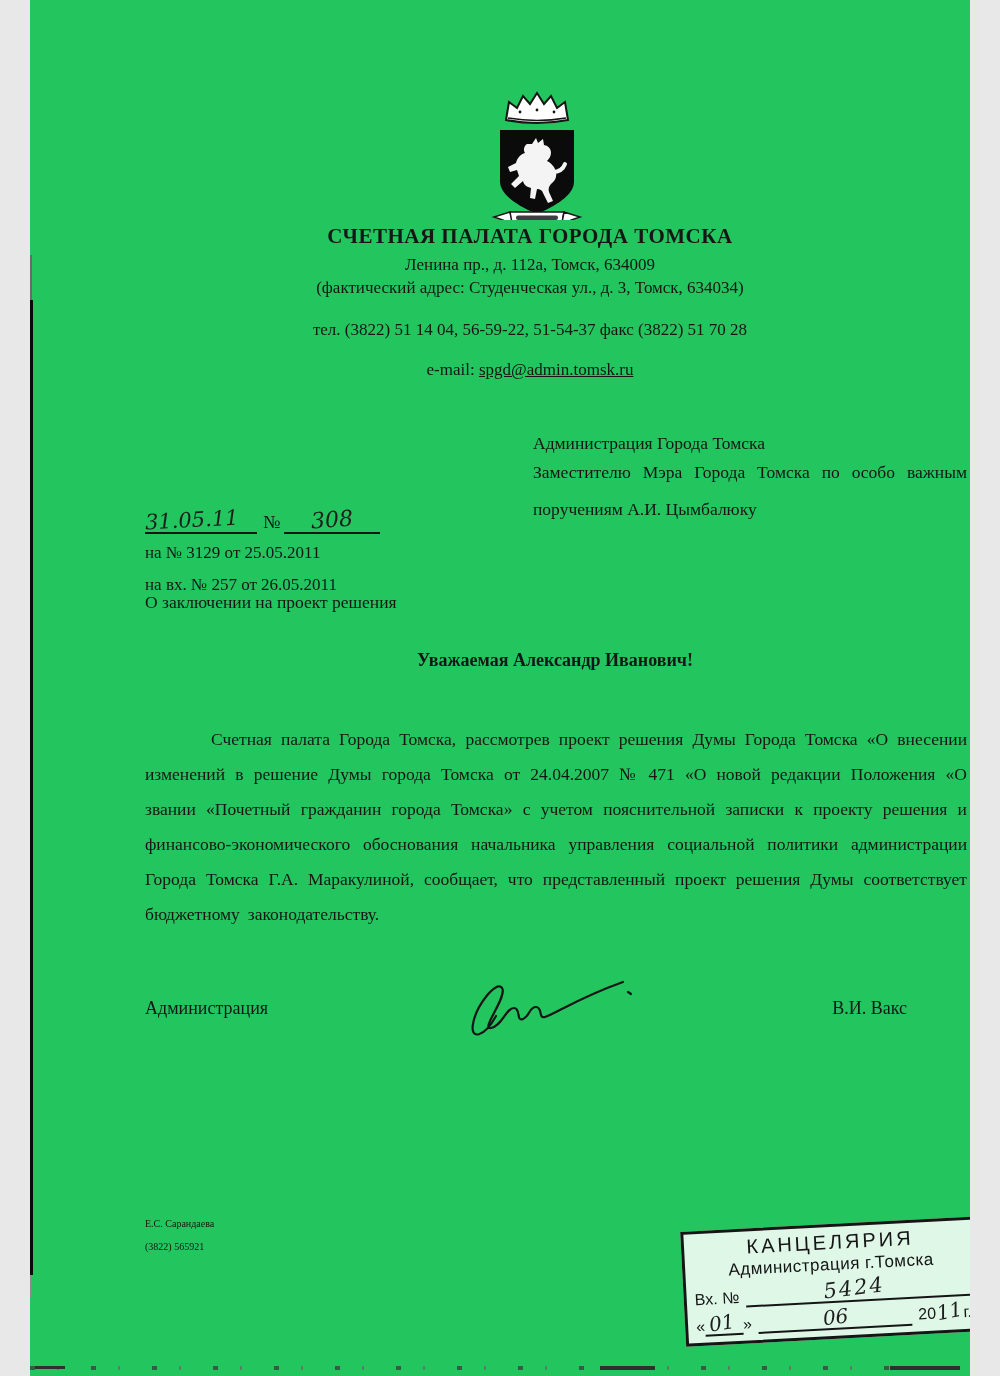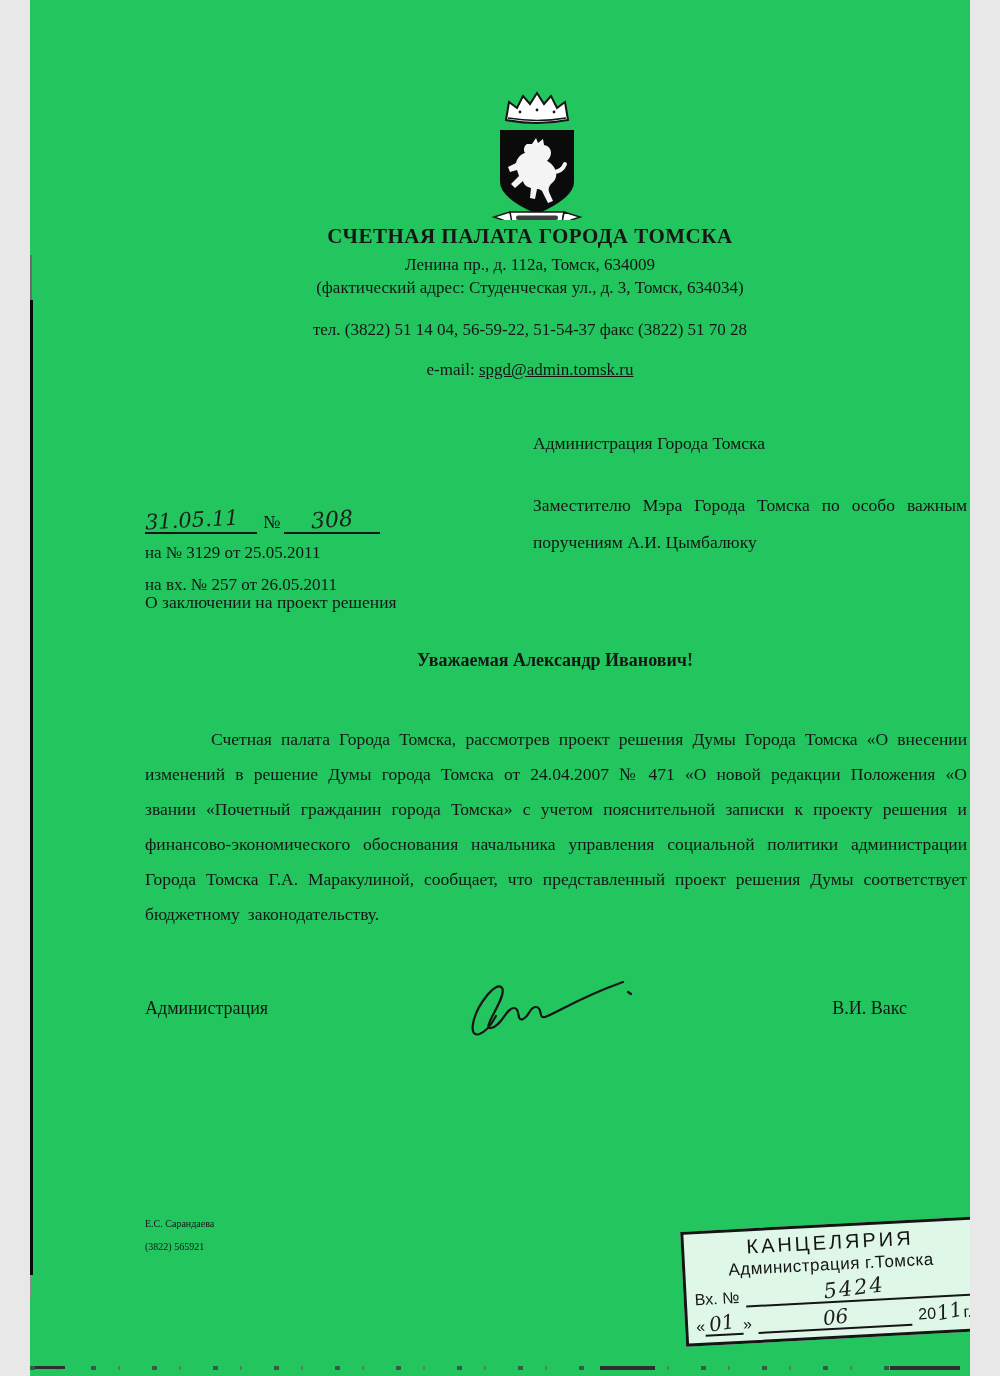--- a/index.html
+++ b/index.html
@@ -23,21 +23,21 @@
     font-weight:bold;font-size:21px;letter-spacing:.5px;}
   .lh-line{position:absolute;left:0;width:1000px;text-align:center;font-size:17px;}
   .lh-addr{top:255px;}
   .lh-fact{top:278px;}
   .lh-tel{top:320px;}
   .lh-mail{top:360px;}
   .lh-codes{top:366px;}
   .email-link{text-decoration:underline;}
   
   .addressee{position:absolute;left:503px;top:433px;width:434px;font-size:17.5px;}
-  .addressee .a-line1{margin-bottom:33px;}
+  .addressee .a-line1{margin-bottom:0;}
   .addressee .a-line2{text-align:justify;text-align-last:left;line-height:37px;}
   
   .ref{position:absolute;left:115px;top:500px;font-size:17px;}
   .hw{font-style:italic;font-family:"DejaVu Serif",serif;color:#1d1d1d;}
   .ref-numline{display:flex;align-items:flex-end;height:34px;}
   .ref-dateslot{border-bottom:2px solid #161616;min-width:108px;padding:0 4px 0 0;}
   .ref-dateslot .hw{display:inline-block;font-size:21px;transform:rotate(-3deg);}
   .ref-no{padding:0 4px 1px 6px;font-size:18px;}
   .ref-numslot{border-bottom:2px solid #161616;min-width:96px;text-align:center;}
   .ref-numslot .hw{display:inline-block;font-size:22px;transform:rotate(-4deg);}

